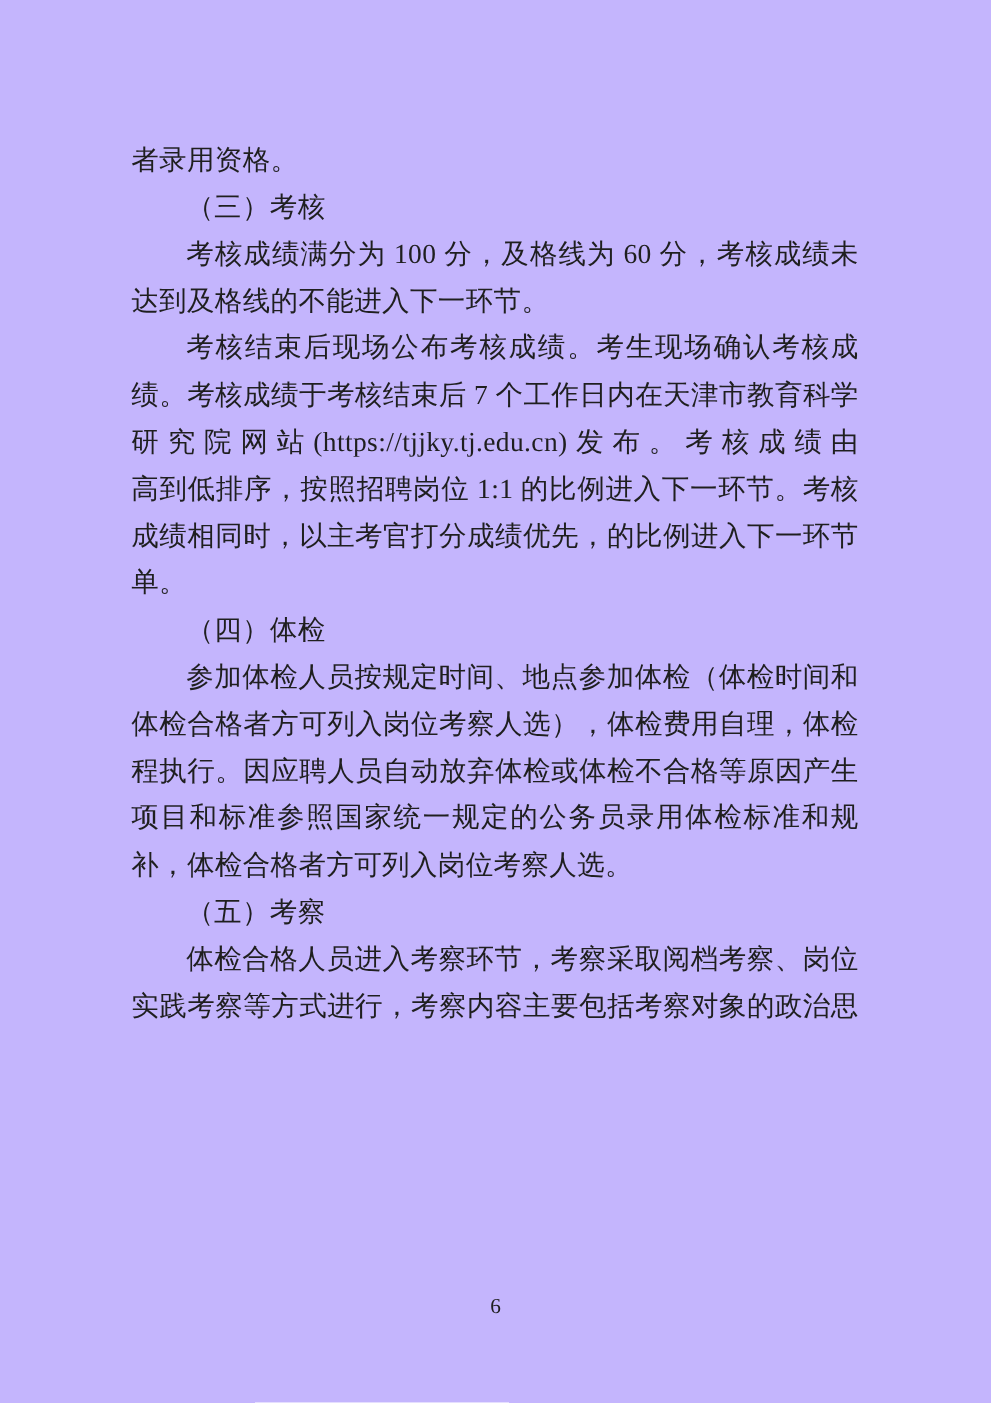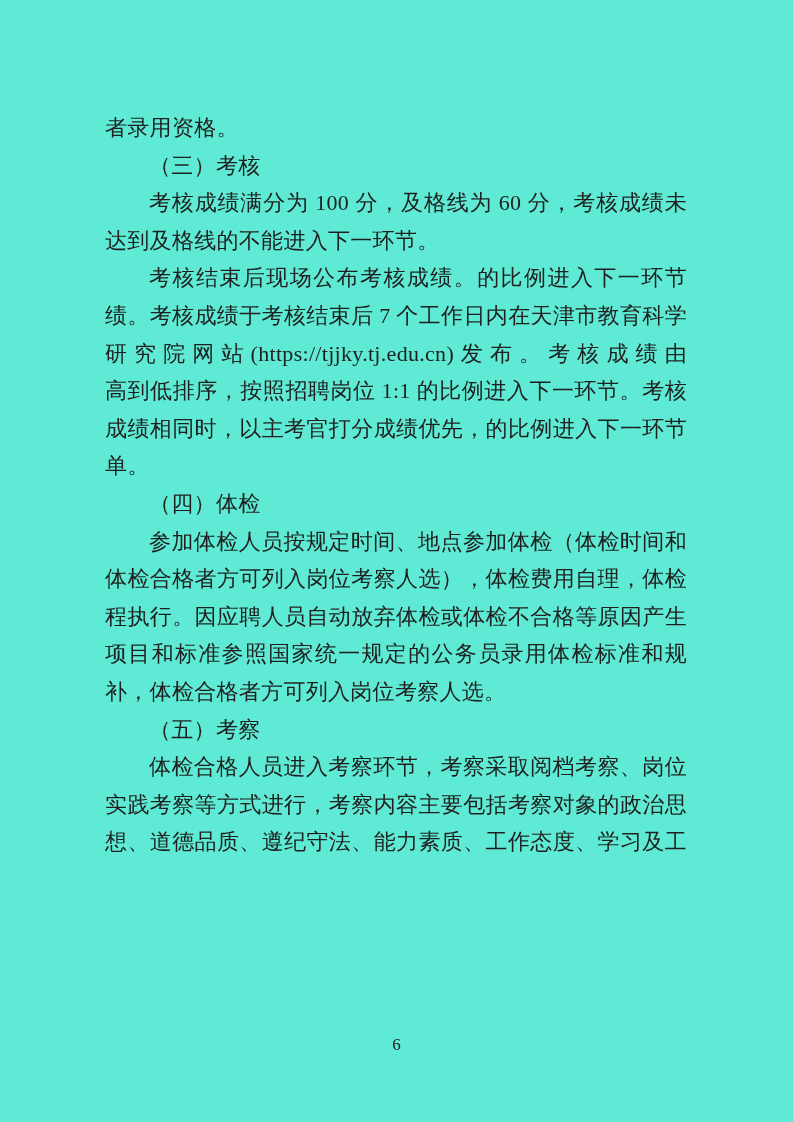--- a/index.html
+++ b/index.html
@@ -4,21 +4,21 @@
 <style>
   html, body {
     margin: 0;
     padding: 0;
     background: #ffffff;
   }
   .page {
     position: relative;
     width: 793px;
     height: 1122px;
-    background: #5eead4;
+    background: #c4b5fd;
     overflow: hidden;
     font-family: "Liberation Serif", "DejaVu Serif", serif;
     color: #1f1f1f;
   }
   .text-block {
     position: absolute;
     left: 105px;
     top: 109px;
     width: 582px;
     font-size: 22px;
@@ -60,21 +60,21 @@
         <div class="line">者录用资格。</div>
       </div>
       <div class="block">
         <div class="line indent">（三）考核</div>
       </div>
       <div class="block">
         <div class="line fill indent">考核成绩满分为 100 分，及格线为 60 分，考核成绩未</div>
         <div class="line">达到及格线的不能进入下一环节。</div>
       </div>
       <div class="block">
-        <div class="line fill indent">考核结束后现场公布考核成绩。的比例进入下一环节</div>
+        <div class="line fill indent">考核结束后现场公布考核成绩。考生现场确认考核成</div>
         <div class="line fill">绩。考核成绩于考核结束后 7 个工作日内在天津市教育科学</div>
         <div class="line fill">研究院网站(https://tjjky.tj.edu.cn)发布。考核成绩由</div>
         <div class="line fill">高到低排序，按照招聘岗位 1:1 的比例进入下一环节。考核</div>
         <div class="line fill">成绩相同时，以主考官打分成绩优先，的比例进入下一环节</div>
         <div class="line">单。</div>
       </div>
       <div class="block">
         <div class="line indent">（四）体检</div>
       </div>
       <div class="block">
@@ -83,17 +83,16 @@
         <div class="line fill">程执行。因应聘人员自动放弃体检或体检不合格等原因产生</div>
         <div class="line fill">项目和标准参照国家统一规定的公务员录用体检标准和规</div>
         <div class="line">补，体检合格者方可列入岗位考察人选。</div>
       </div>
       <div class="block">
         <div class="line indent">（五）考察</div>
       </div>
       <div class="block">
         <div class="line fill indent">体检合格人员进入考察环节，考察采取阅档考察、岗位</div>
         <div class="line fill">实践考察等方式进行，考察内容主要包括考察对象的政治思</div>
-        <div class="line fill">想、道德品质、遵纪守法、能力素质、工作态度、学习及工</div>
       </div>
     </div>
   <div class="page-number">6</div>
 </div>
 
 </body></html>

